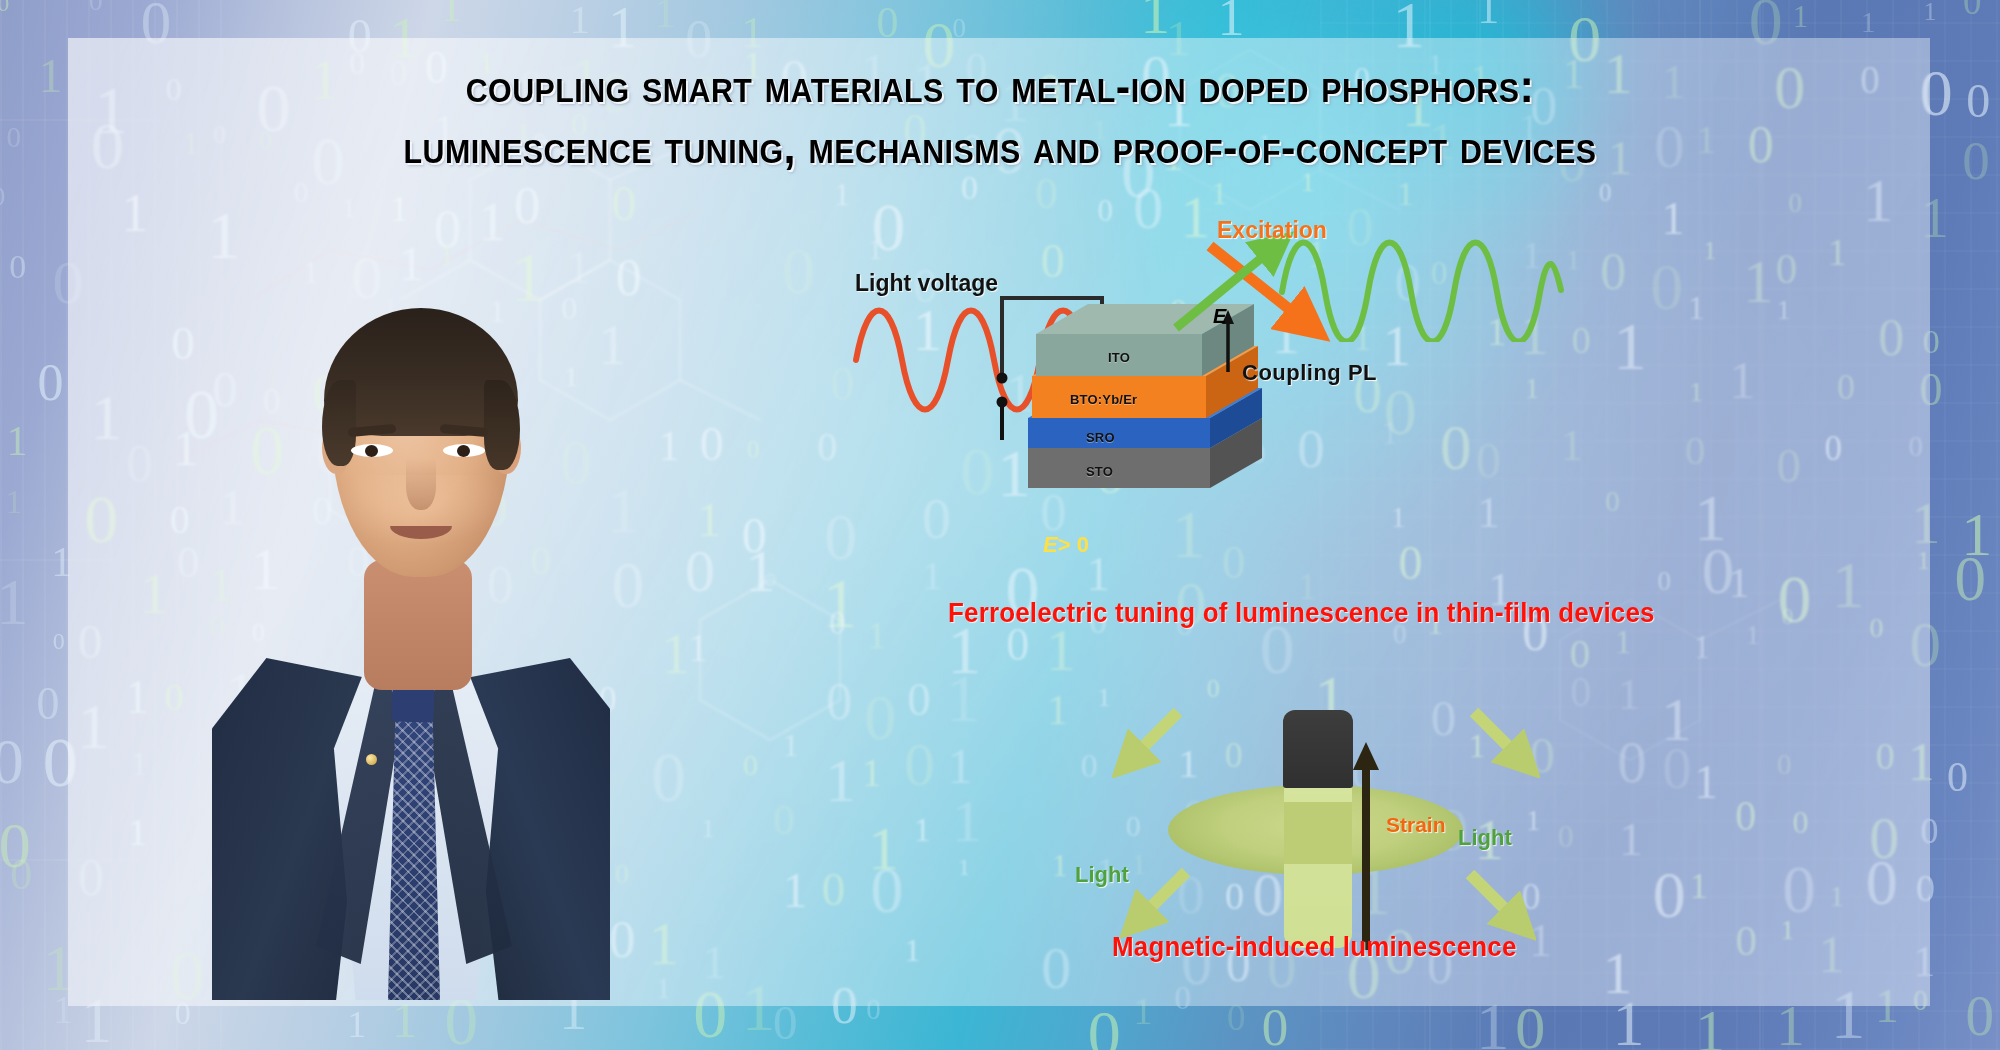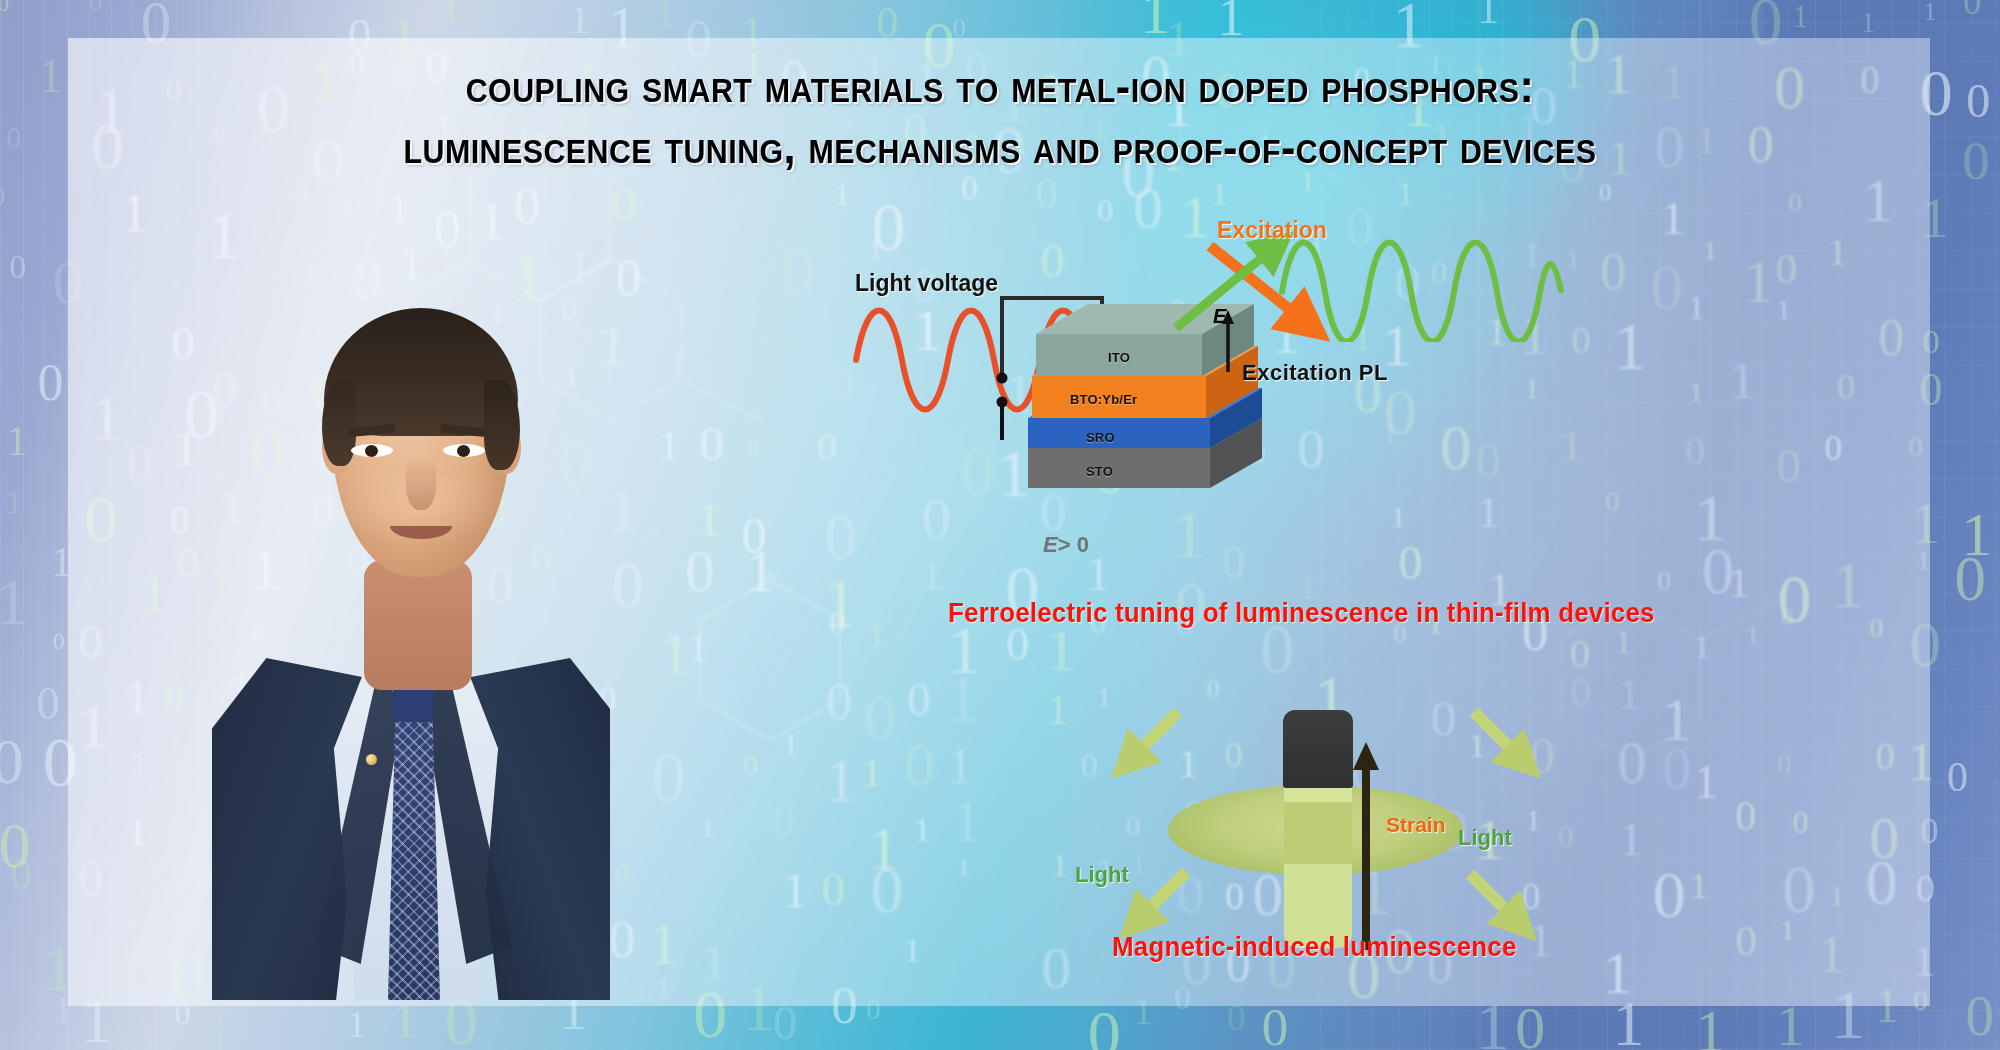--- a/index.html
+++ b/index.html
@@ -240,21 +240,21 @@
     text-shadow:1px 1px 1px rgba(255,255,255,.9);
   }
   #label-modulated {
     left:292px; top:150px; font-size:22px; color:#111;
     text-shadow:1px 1px 1px rgba(255,255,255,.9); letter-spacing:.5px;
   }
   #label-efield {
     left:263px; top:95px; font-size:20px; color:#000; font-style:italic;
   }
   #label-egt0 {
-    left:93px; top:322px; font-size:22px; color:#737373;
+    left:93px; top:322px; font-size:22px; color:#fde047;
   }
   #label-egt0 i { font-style:italic; }
 
   .wave-bias { position:absolute; left:-100px; top:90px; }
   .wave-pl   { position:absolute; left:326px; top:12px; }
   .arrow-exc { position:absolute; left:252px; top:28px; }
   .arrow-pl  { position:absolute; left:222px; top:20px; }
   .circuit   { position:absolute; left:4px; top:40px; }
 
   
@@ -911,21 +911,21 @@
 
   <svg class="wave-pl" width="290" height="120" viewBox="0 0 290 120">
     <path d="M6,70 C17,4 38,4 49,70 C60,136 81,136 92,70
              C103,4 124,4 135,70 C146,136 167,136 178,70
              C189,4 210,4 221,70 C232,136 253,136 264,70
              C272,28 278,38 285,68" fill="none" stroke="#6FBE44" stroke-width="6" stroke-linecap="round"></path>
   </svg>
 
   <div class="lbl" id="label-excitation">Excitation</div>
   <div class="lbl" id="label-bias">Light voltage</div>
-  <div class="lbl" id="label-modulated">Excitation  PL</div>
+  <div class="lbl" id="label-modulated">Coupling  PL</div>
   <div class="lbl" id="label-efield">E</div>
   <div class="lbl" id="label-egt0">
     <i>E</i><span>&gt; 0</span>
   </div>
 </div>
 
 <div id="caption-ferro">Ferroelectric tuning of luminescence in thin-film devices</div>
 
 <div id="magnetic-figure">
   <div class="disc"></div>

